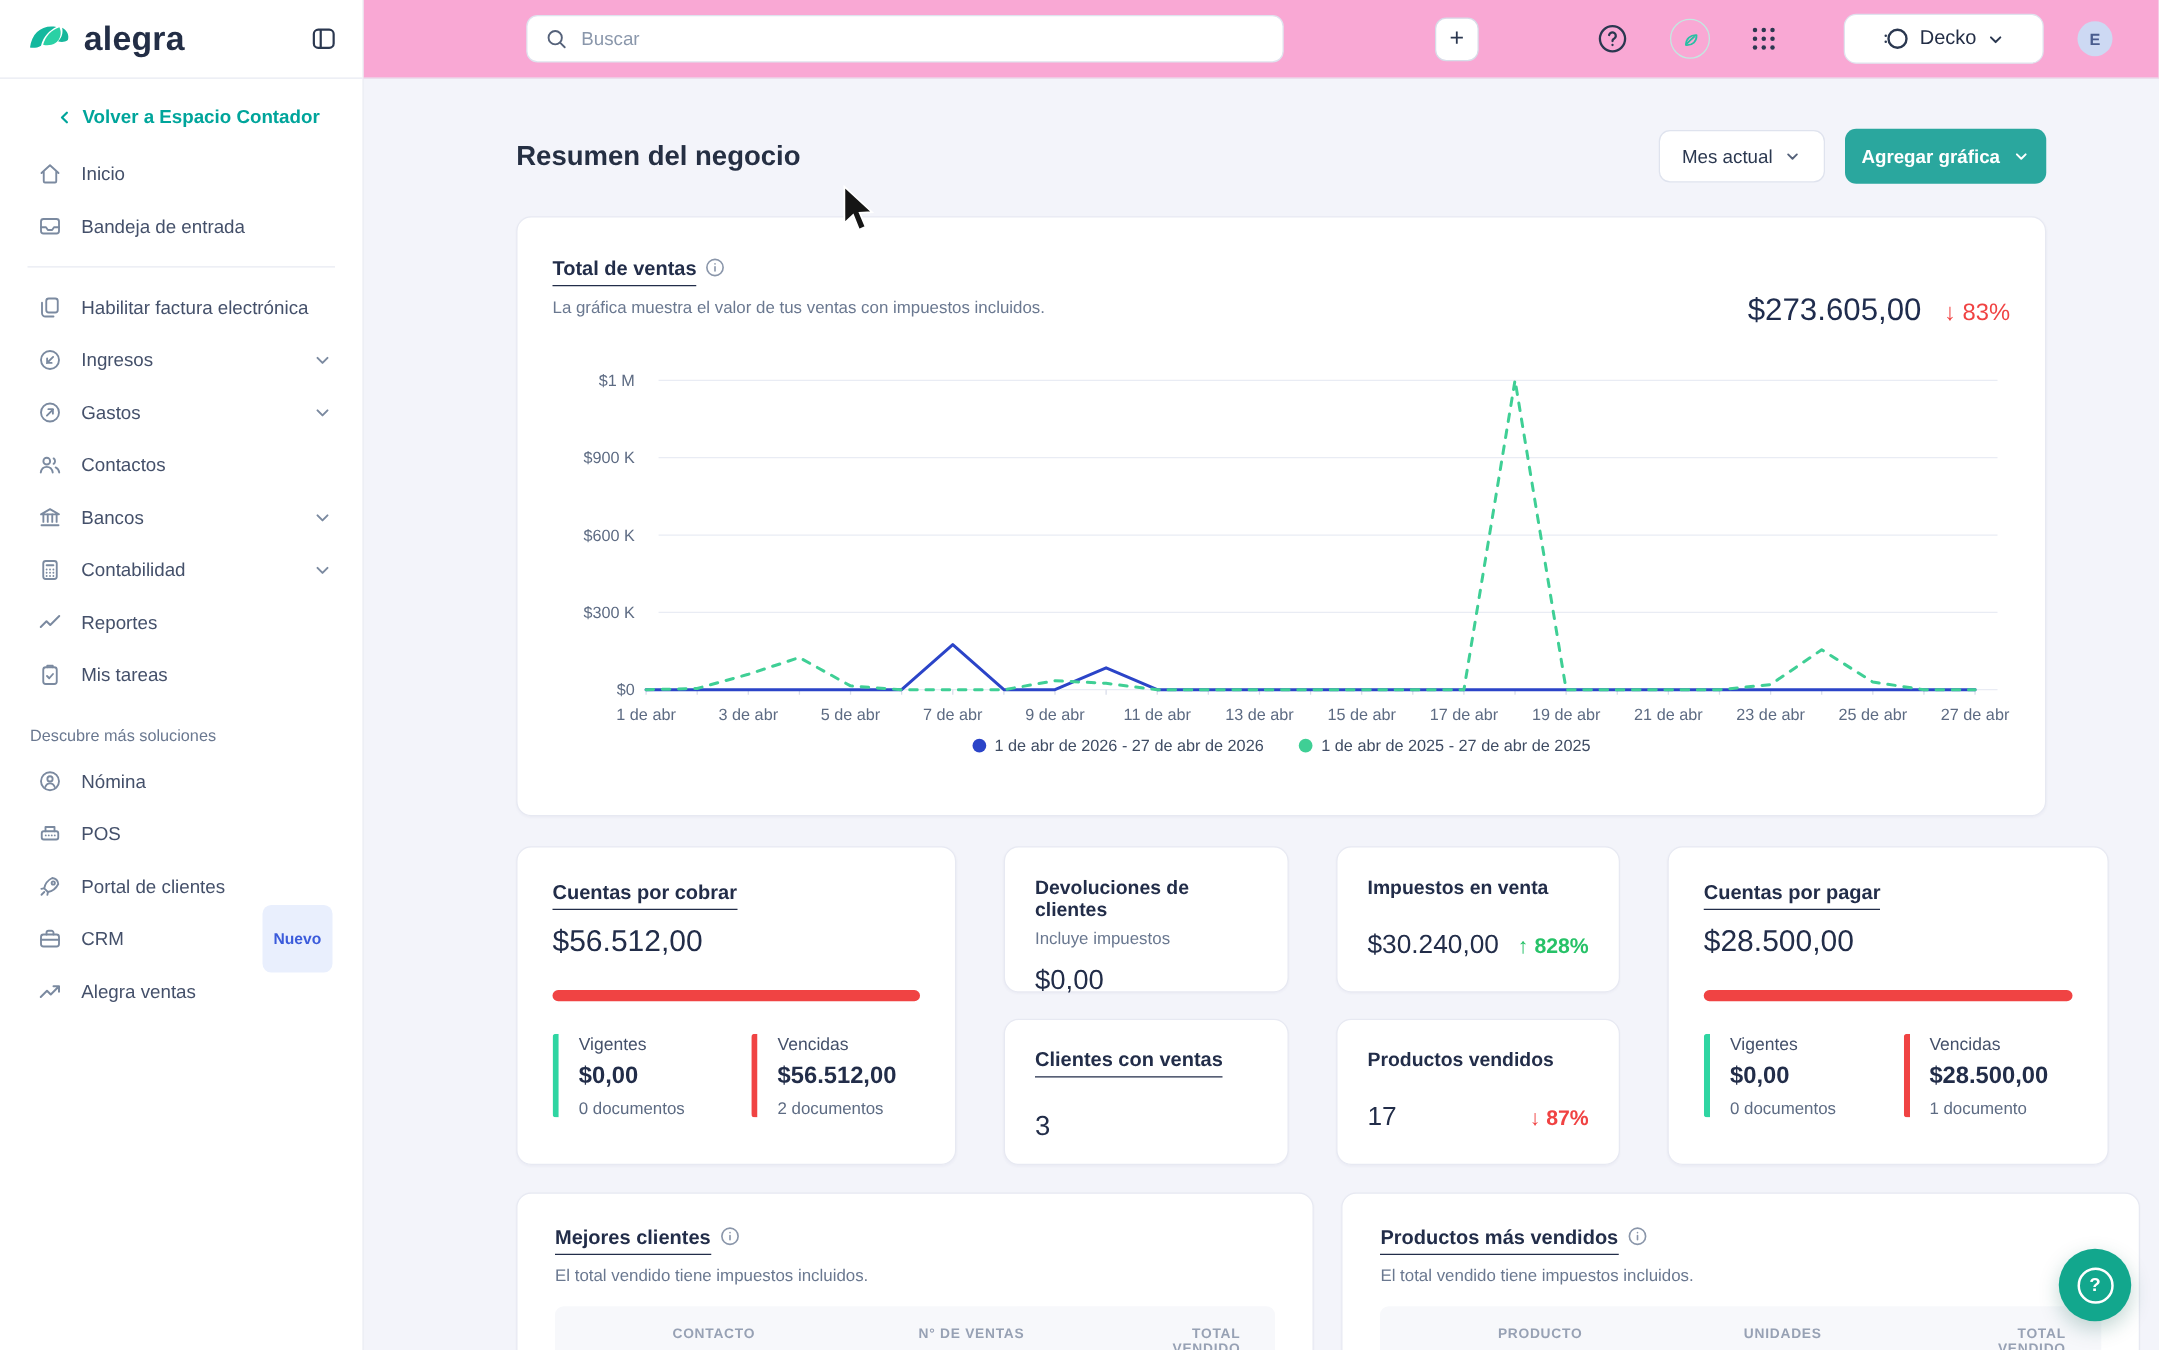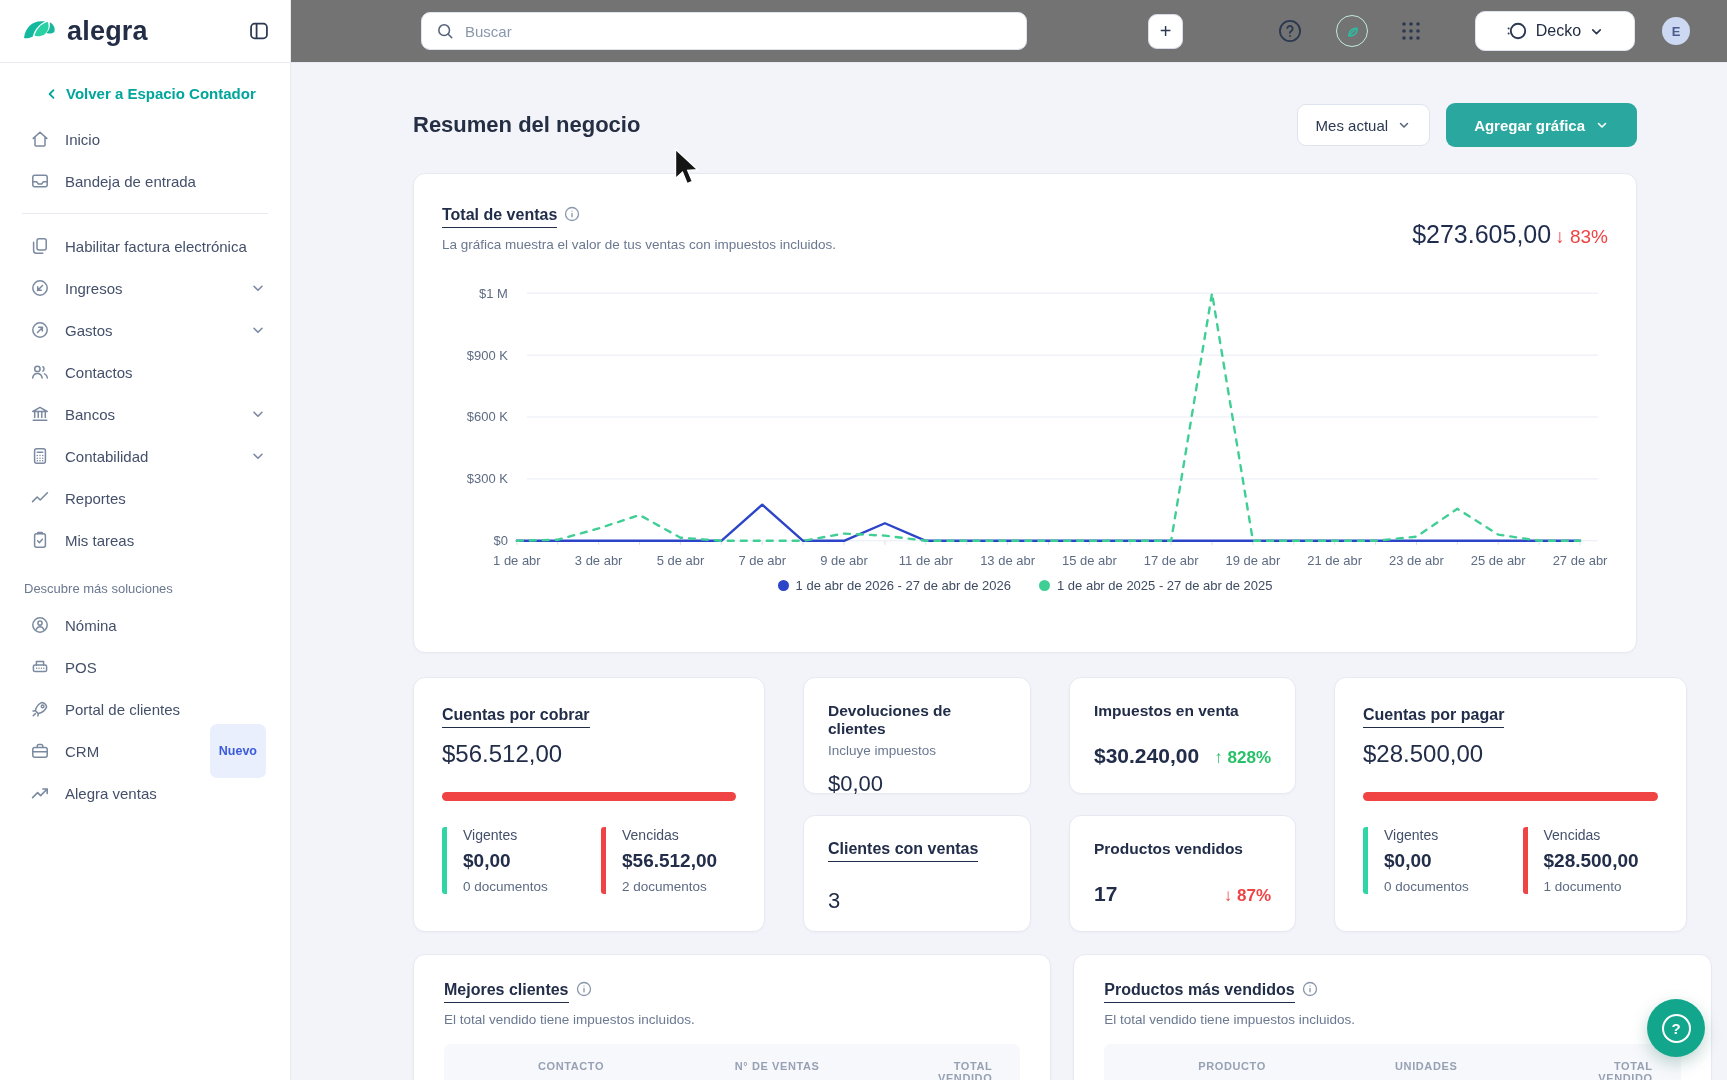--- a/index.html
+++ b/index.html
@@ -21,50 +21,50 @@
   .nav { overflow:hidden; }
   .nav-item { height:42px; display:flex; align-items:center; gap:15px; padding:0 24px 0 30px; font-size:15px; color:#44506a; cursor:pointer; white-space:nowrap; }
   .nav-item .ic { color:#7b8aa0; display:flex; flex:0 0 20px; }
   .nav-chevron { margin-left:auto; color:#7b8aa0; display:flex; }
   .nav-divider { height:1px; background:#e8eaf2; margin:11px 22px; }
   .section-label { font-size:13px; color:#6a7890; padding:20px 0 8px 24px; }
   .badge { margin-left:auto; background:#e9effd; color:#3b5bdb; font-size:12.5px; font-weight:600; padding:20px 9px; border-radius:7px; }
 
   
   .main { flex:1; display:flex; flex-direction:column; min-width:0; }
-  .topbar { height:63px; flex:0 0 63px; background:#737373; border-bottom:1px solid #e8eaf2; display:flex; align-items:center; padding-left:130px; }
+  .topbar { height:63px; flex:0 0 63px; background:#f9a8d4; border-bottom:1px solid #e8eaf2; display:flex; align-items:center; padding-left:130px; }
   .search-box { width:606px; height:38px; border:1px solid #dfe3ee; border-radius:9px; display:flex; align-items:center; gap:10px; padding:0 14px; color:#8a97ab; background:#fff; }
   .search-box input { border:none; outline:none; flex:1; font-size:15px; font-family:inherit; color:#44506a; background:transparent; }
   .search-box input::placeholder { color:#8a97ab; }
   .plus-btn { margin-left:121px; width:35px; height:35px; border:1px solid #d7dce8; border-radius:9px; background:#fff; font-size:20px; color:#2b3850; display:flex; align-items:center; justify-content:center; cursor:pointer; }
   .tb-ic { color:#2b3850; cursor:pointer; display:flex; }
   .help-ic { margin-left:94px; }
   .leaf-wrap { margin-left:33px; width:32px; height:32px; border:1.5px solid #c3e9e1; border-radius:50%; display:flex; align-items:center; justify-content:center; cursor:pointer; }
   .grid-ic { margin-left:31px; }
   .workspace-btn { margin-left:52px; height:40px; width:160px; border:1px solid #dfe3ee; border-radius:10px; background:#fff; display:flex; align-items:center; justify-content:center; gap:8px; font-size:16px; color:#232e46; cursor:pointer; }
   .avatar { margin-left:27px; width:28px; height:28px; border-radius:50%; background:#cdd9f3; color:#4a5d8f; font-size:13px; font-weight:700; display:flex; align-items:center; justify-content:center; cursor:pointer; }
 
   
   .content { flex:1; padding:40px 90px 0 122px; min-width:0; }
   .title-row { display:flex; align-items:center; justify-content:space-between; }
   .page-title { font-size:22px; font-weight:700; color:#252f43; }
   .title-actions { display:flex; align-items:center; gap:16px; }
   .period-btn { height:42px; padding:0 18px; background:#fff; border:1px solid #dfe3ee; border-radius:9px; font-size:15px; color:#2b3850; display:flex; align-items:center; gap:9px; cursor:pointer; font-family:inherit; }
-  .add-chart-btn { height:44px; padding:0 28px; background:#2aa79e; border:none; border-radius:9px; font-size:15px; font-weight:600; color:#fff; display:flex; align-items:center; gap:10px; cursor:pointer; font-family:inherit; }
+  .add-chart-btn { height:44px; padding:0 13px; background:#2aa79e; border:none; border-radius:9px; font-size:15px; font-weight:600; color:#fff; display:flex; align-items:center; gap:10px; cursor:pointer; font-family:inherit; }
 
   .card { background:#fff; border:1px solid #e7e9f2; border-radius:12px; box-shadow:0 1px 2px rgba(30,40,80,.03); }
 
   
   .chart-card { margin-top:26px; height:480px; padding:32px 28px 0 28px; }
   .chart-head { display:flex; justify-content:space-between; align-items:flex-start; }
   .w-title { font-size:16px; font-weight:700; color:#222d49; border-bottom:1.5px solid #222d49; padding-bottom:3px; display:inline-block; }
   .w-title-plain { font-size:15.5px; font-weight:700; color:#222d49; display:inline-block; }
   .info-ic { color:#8a96aa; display:inline-flex; vertical-align:-2px; margin-left:7px; }
   .chart-sub { font-size:13.5px; color:#6a7890; margin-top:9px; }
-  .chart-total-row { display:flex; align-items:baseline; gap:4px; margin-top:14px;justify-content:space-between; }
+  .chart-total-row { display:flex; align-items:baseline; gap:18px; margin-top:28px;justify-content:space-between; }
   .chart-total { font-size:25px; color:#1f2c4d; }
   .delta { font-size:19px; font-weight:500; }
   .delta.down { color:#f04343; }
   .delta.up { color:#27c268; }
   .legend-row { display:flex; justify-content:center; gap:28px; margin-top:4px; font-size:13px; color:#3f4c63; }
   .legend-item { display:flex; align-items:center; gap:7px; }
   .legend-dot { width:11px; height:11px; border-radius:50%; }
 
   
   .cards-row { margin-top:24px; display:flex; gap:38px; }
@@ -78,21 +78,21 @@
   .split { display:flex; margin-top:26px; gap:24px; }
   .split-col { flex:1; border-left:5px solid; border-radius:3px; padding-left:16px; }
   .split-col.ok { border-color:#2fd5a2; }
   .split-col.bad { border-color:#f04343; }
   .split-label { font-size:14px; color:#44506a; }
   .split-value { font-size:19px; font-weight:600; color:#222d49; margin-top:7px; }
   .split-docs { font-size:13.5px; color:#5d6b83; margin-top:7px; }
   .card-sub { font-size:13.5px; color:#6a7890; margin-top:5px; }
   .small-value { font-size:22px; font-weight:500; color:#222d49; margin-top:13px; }
   .value-delta-row { display:flex; align-items:baseline; justify-content:space-between; margin-top:24px; }
-  .value-delta-row .val { font-size:21px; font-weight:700; color:#222d49; }
+  .value-delta-row .val { font-size:21px; font-weight:400; color:#222d49; }
   .value-delta-row .delta { font-size:17px; font-weight:600; }
 
   
   .bottom-row { margin-top:22px; display:flex; gap:22px; }
   .bottom-card { padding:26px 30px 0 30px; height:220px; }
   .bottom-card.left { flex:0 0 600px; }
   .bottom-card.right { flex:1; }
   .table-head { margin-top:17px; background:#f7f8fb; border-radius:7px; height:60px; overflow:hidden; display:flex; padding:16px 28px 0 94px; }
   .table-head span { font-size:11px; letter-spacing:.6px; color:#97a1b4; font-weight:700; line-height:12px; }
   .th1 { width:215px; }

